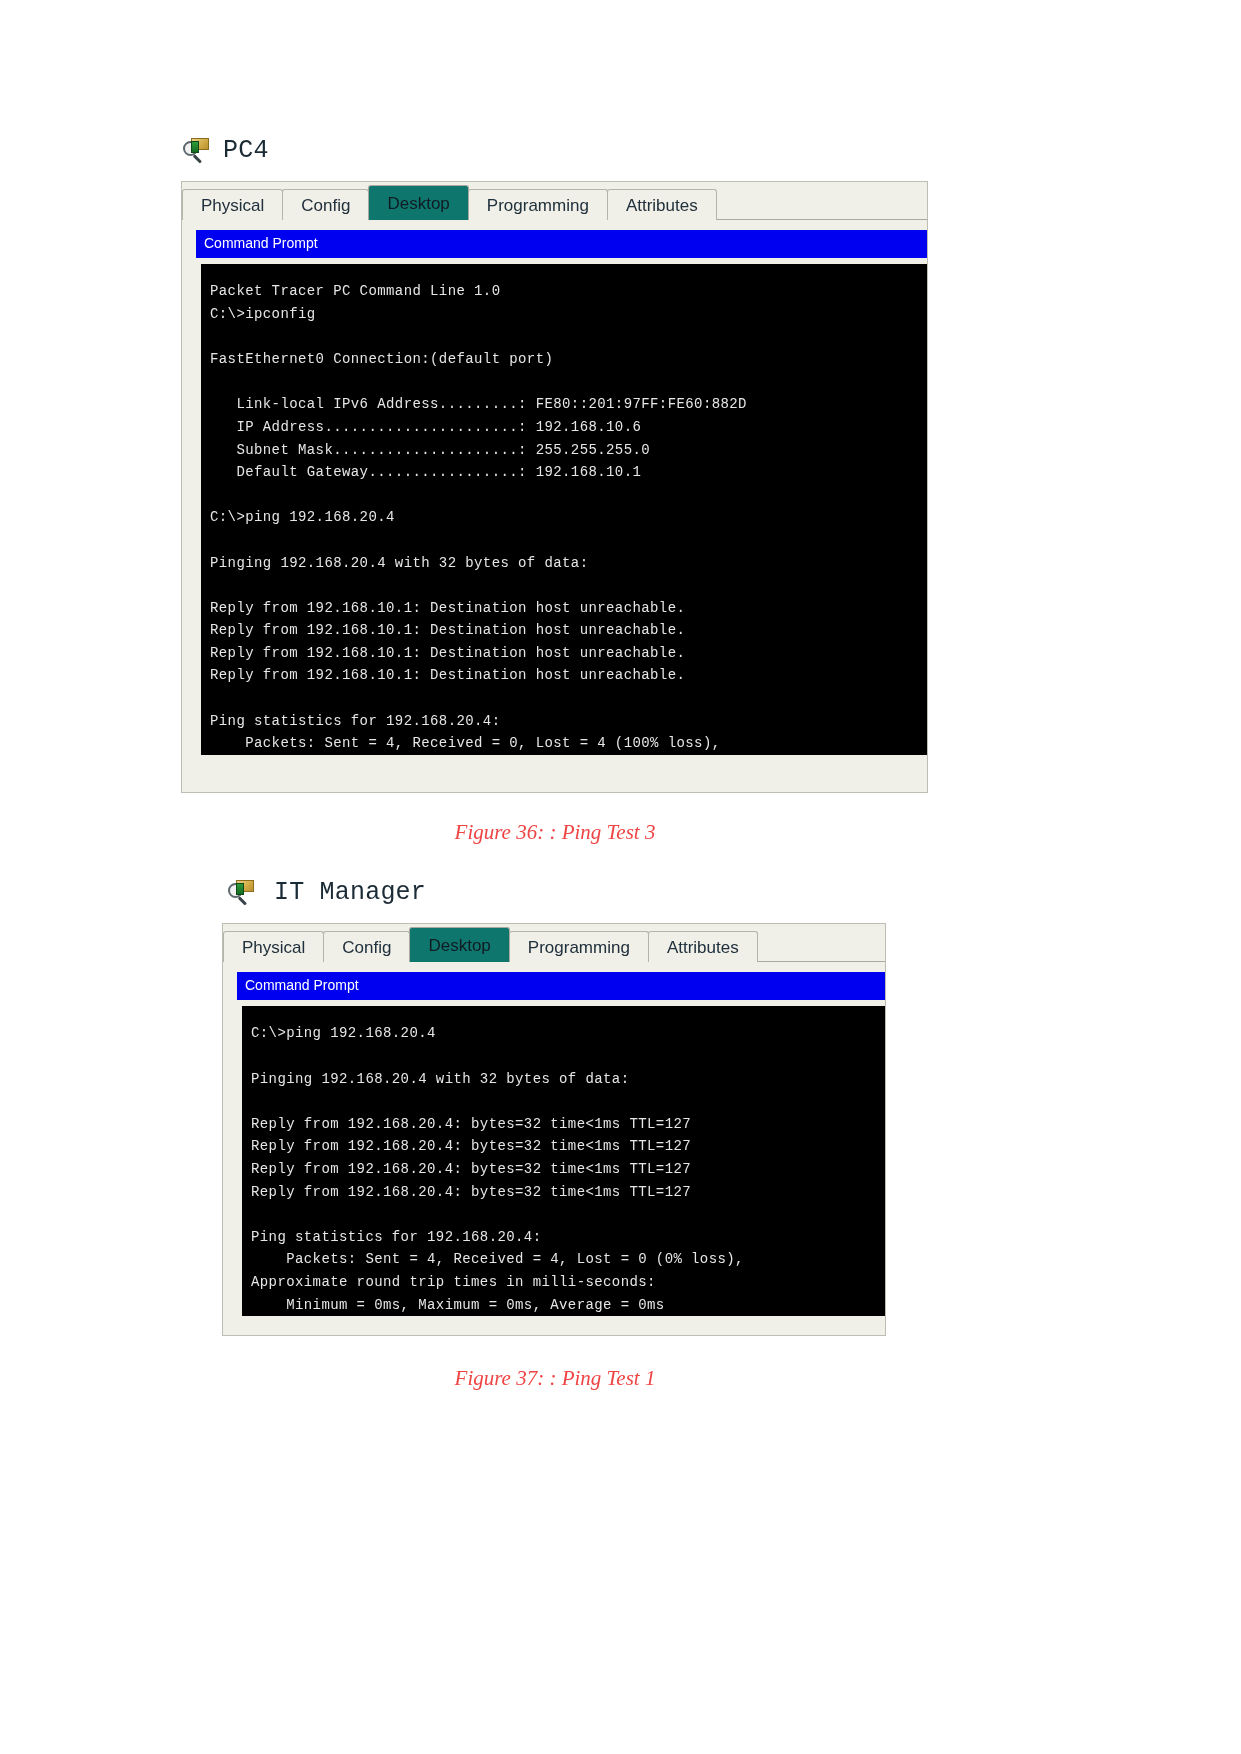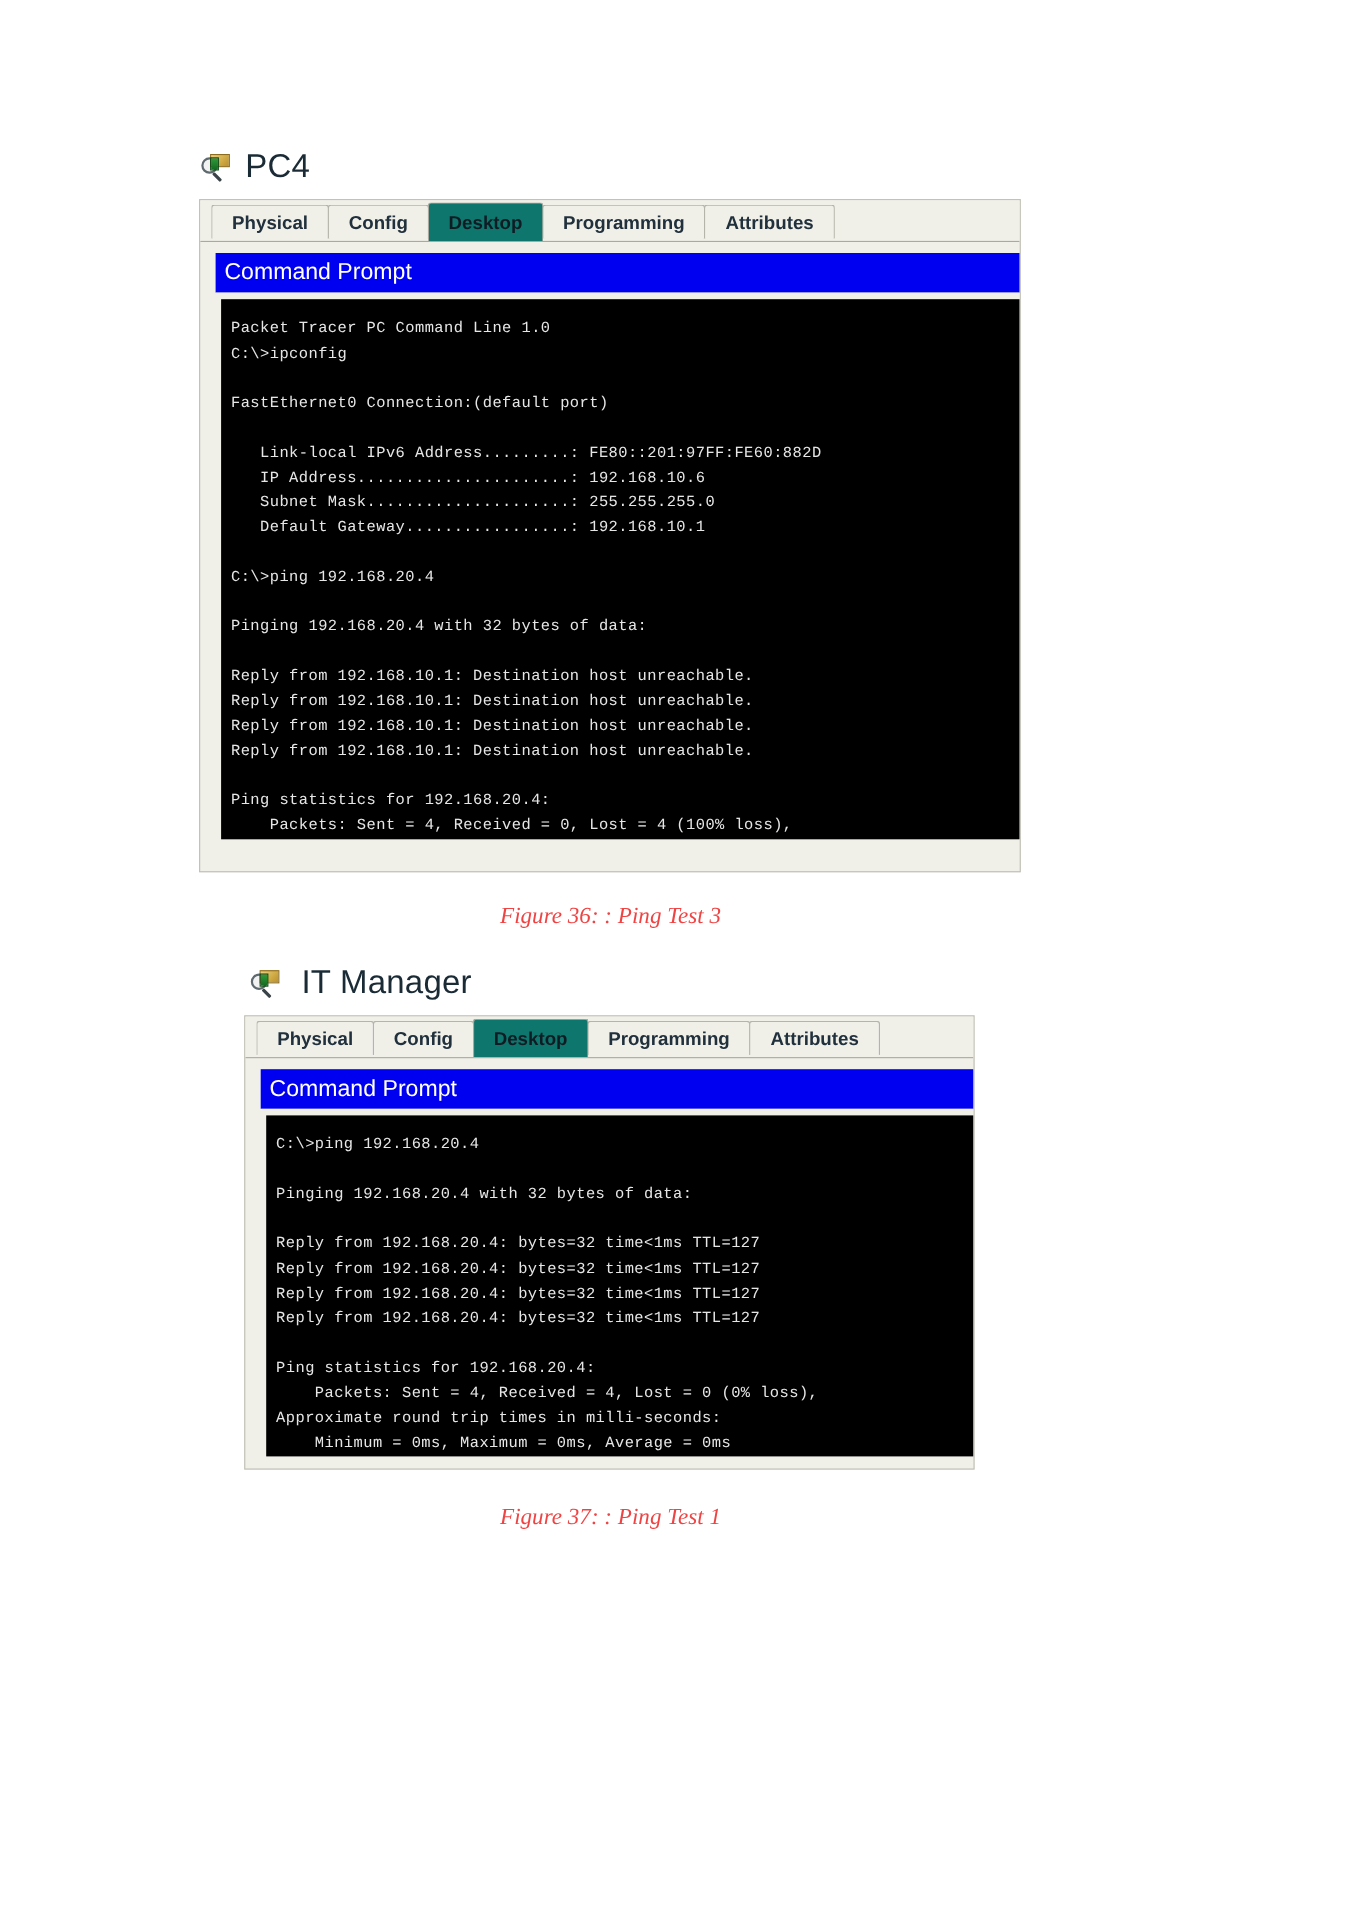--- a/index.html
+++ b/index.html
@@ -15,22 +15,22 @@
     overflow: hidden;
   }
 
   
   .device-title {
     display: flex;
     align-items: center;
     gap: 10px;
   }
   .device-title .label {
-    font-family: Liberation Sans, sans-serif;
-    font-size: 30px;
+    font-family: Liberation Mono, monospace;
+    font-size: 25px;
     color: #1a2b36;
     letter-spacing: 0.2px;
   }
 
   
   .pt-icon {
     position: relative;
     width: 30px;
     height: 30px;
     flex: 0 0 30px;
@@ -91,27 +91,25 @@
 
   
   .pt-window {
     background: #f0efe8;
     border: 1px solid #bdbdb4;
     box-sizing: border-box;
     overflow: hidden;
   }
   .pt-tabstrip {
     display: flex;
-    align-items: center;
+    align-items: flex-end;
     height: 38px;
-    padding-left: 10px;
     background: #f0efe8;
     border-bottom: 1px solid #a9a9a0;
     box-sizing: border-box;
-    font-weight: bold;
   }
   .pt-tab {
     font-family: "Liberation Sans", sans-serif;
     font-size: 17px;
     color: #20303c;
     background: #f0efe8;
     border: 1px solid #b4b4ab;
     border-bottom: none;
     border-radius: 3px 3px 0 0;
     padding: 7px 18px 6px 18px;
@@ -131,21 +129,21 @@
   }
 
   .pt-body {
     padding: 10px 0 0 14px;
     box-sizing: border-box;
   }
   .app-titlebar {
     background: #0000f0;
     color: #ffffff;
     font-family: "Liberation Sans", sans-serif;
-    font-size: 21px;
+    font-size: 14px;
     padding: 6px 0 7px 8px;
     box-sizing: border-box;
     line-height: 1.1;
   }
   .console-wrap {
     display: flex;
     background: #f0efe8;
     padding-top: 6px;
     box-sizing: border-box;
   }

